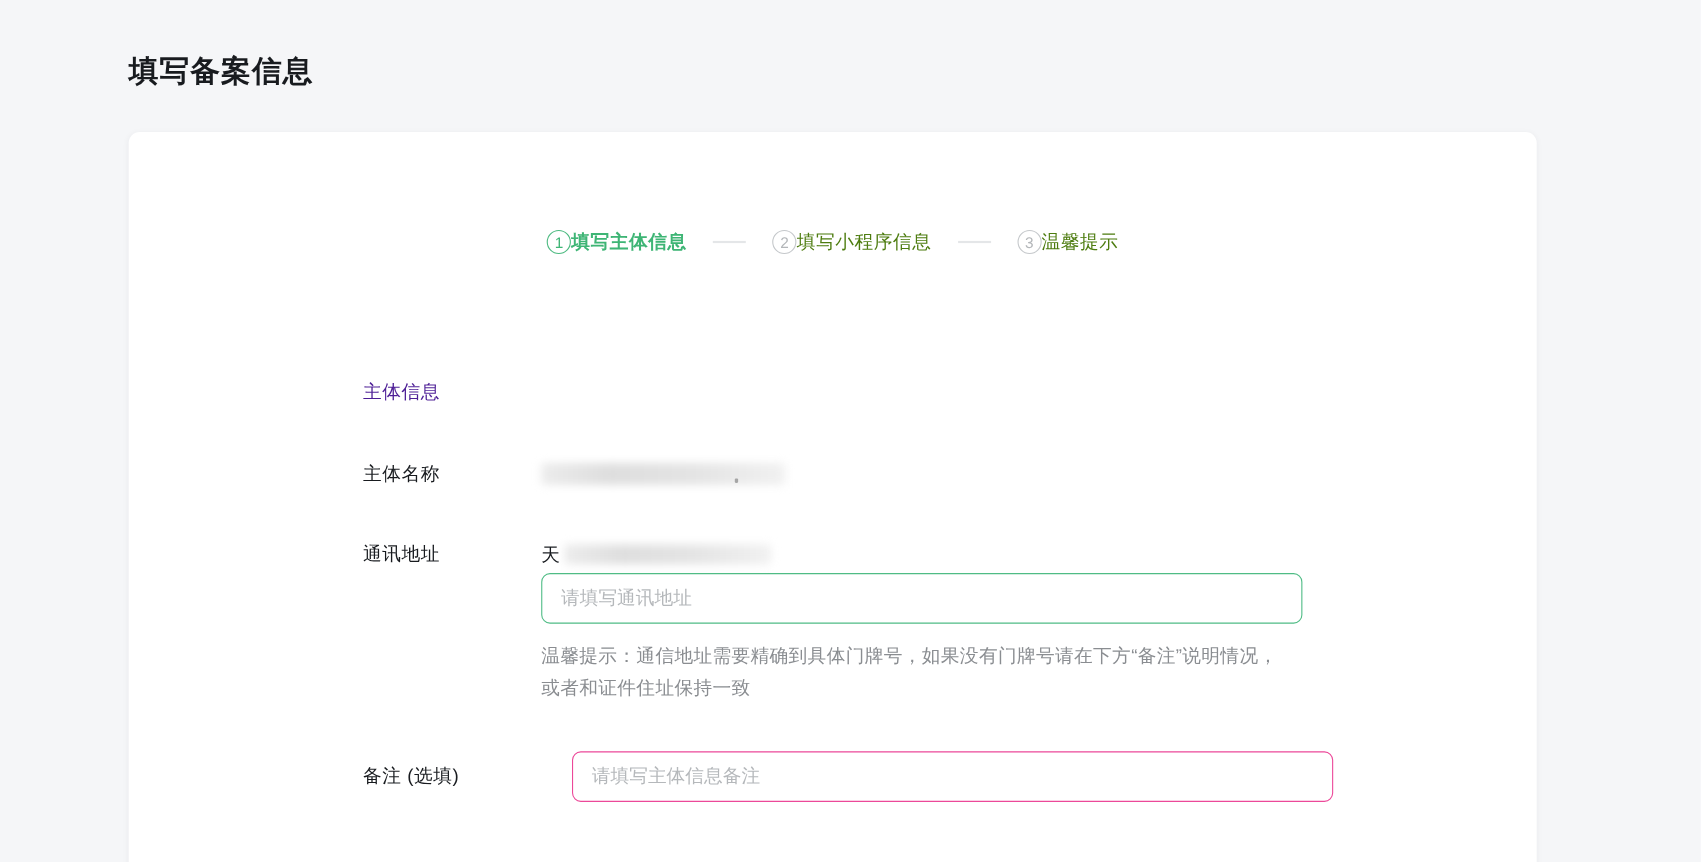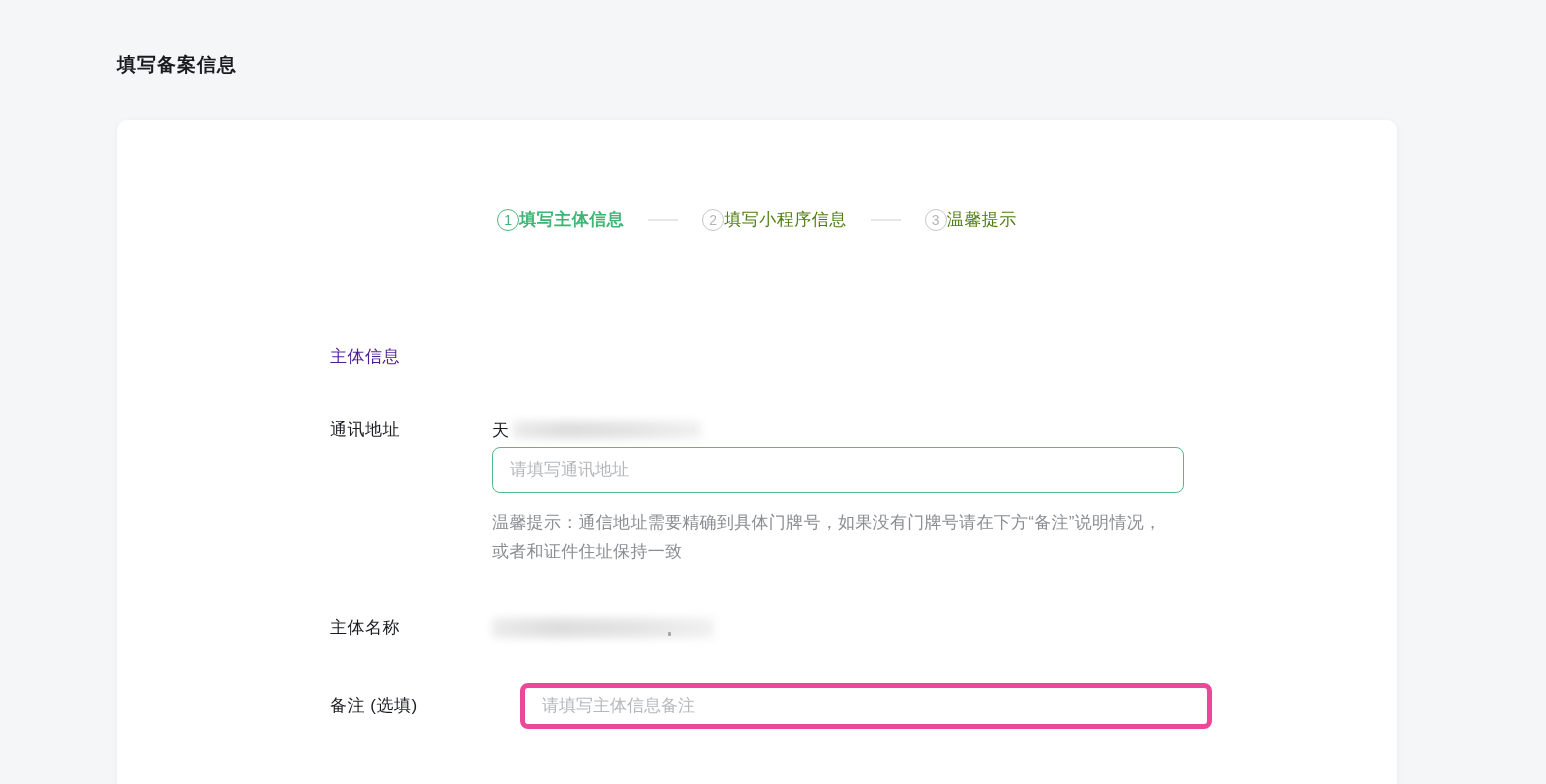--- a/index.html
+++ b/index.html
@@ -4,21 +4,21 @@
 <style>
   * { box-sizing: border-box; margin: 0; padding: 0; }
   html, body {
     width: 1546px; height: 784px;
     overflow: hidden;
     background: #f5f6f8;
     font-family: "Liberation Sans", "DejaVu Sans", sans-serif;
   }
   .page-title {
     padding: 46px 16px 0 117px;
-    font-size: 19px;
+    font-size: 27px;
     line-height: 38px;
     font-weight: 600;
     color: #181b1f;
     letter-spacing: 1px;
   }
   .card {
     margin: 36px 0 0 117px;
     width: 1280px;
     height: 700px;
     background: #ffffff;
@@ -124,21 +124,21 @@
     outline: none;
     background: #ffffff;
     font-family: "Liberation Sans", "DejaVu Sans", sans-serif;
   }
   .text-input::placeholder { color: #b5b8bb; opacity: 1; }
   .input-address {
     margin-top: 5px;
     border: 1px solid #4fbc85;
   }
   .input-remark {
-    border: 5px solid #ec4899;
+    border: 1px solid #ec4899;
   }
   .hint {
     margin-top: 15px;
     width: 676px;
     font-size: 17px;
     line-height: 29px;
     color: #8a8d91;
     letter-spacing: 0.3px;
   }
 </style>
@@ -162,40 +162,40 @@
     <span class="step-dash"></span>
     <div class="step inactive">
       <span class="step-circle">3</span>
       <span class="step-label">温馨提示</span>
     </div>
   </div>
 
   <div class="form">
 
     <div class="section-title">主体信息</div>
+
+    <div class="form-row row-subject">
+      <div class="form-label">主体名称</div>
+      <div class="value-line">
+        <span class="redacted redacted-subject"></span>
+        <span class="speck"></span>
+      </div>
+    </div>
 
     <div class="form-row row-address">
       <div class="form-label">通讯地址</div>
       <div>
         <div class="value-line">
           <span class="value-prefix">天</span>
           <span class="redacted redacted-address"></span>
         </div>
         <input class="text-input input-address" type="text" placeholder="请填写通讯地址" style="">
         <div class="hint">温馨提示：通信地址需要精确到具体门牌号，如果没有门牌号请在下方“备注”说明情况，或者和证件住址保持一致</div>
       </div>
     </div>
 
-    <div class="form-row row-subject">
-      <div class="form-label">主体名称</div>
-      <div class="value-line">
-        <span class="redacted redacted-subject"></span>
-        <span class="speck"></span>
-      </div>
-    </div>
-
     <div class="form-row row-remark">
       <div class="form-label">备注 (选填)</div>
       <input class="text-input input-remark" type="text" placeholder="请填写主体信息备注" style="">
     </div>
 
   </div>
 </div>
 
 </body></html>

